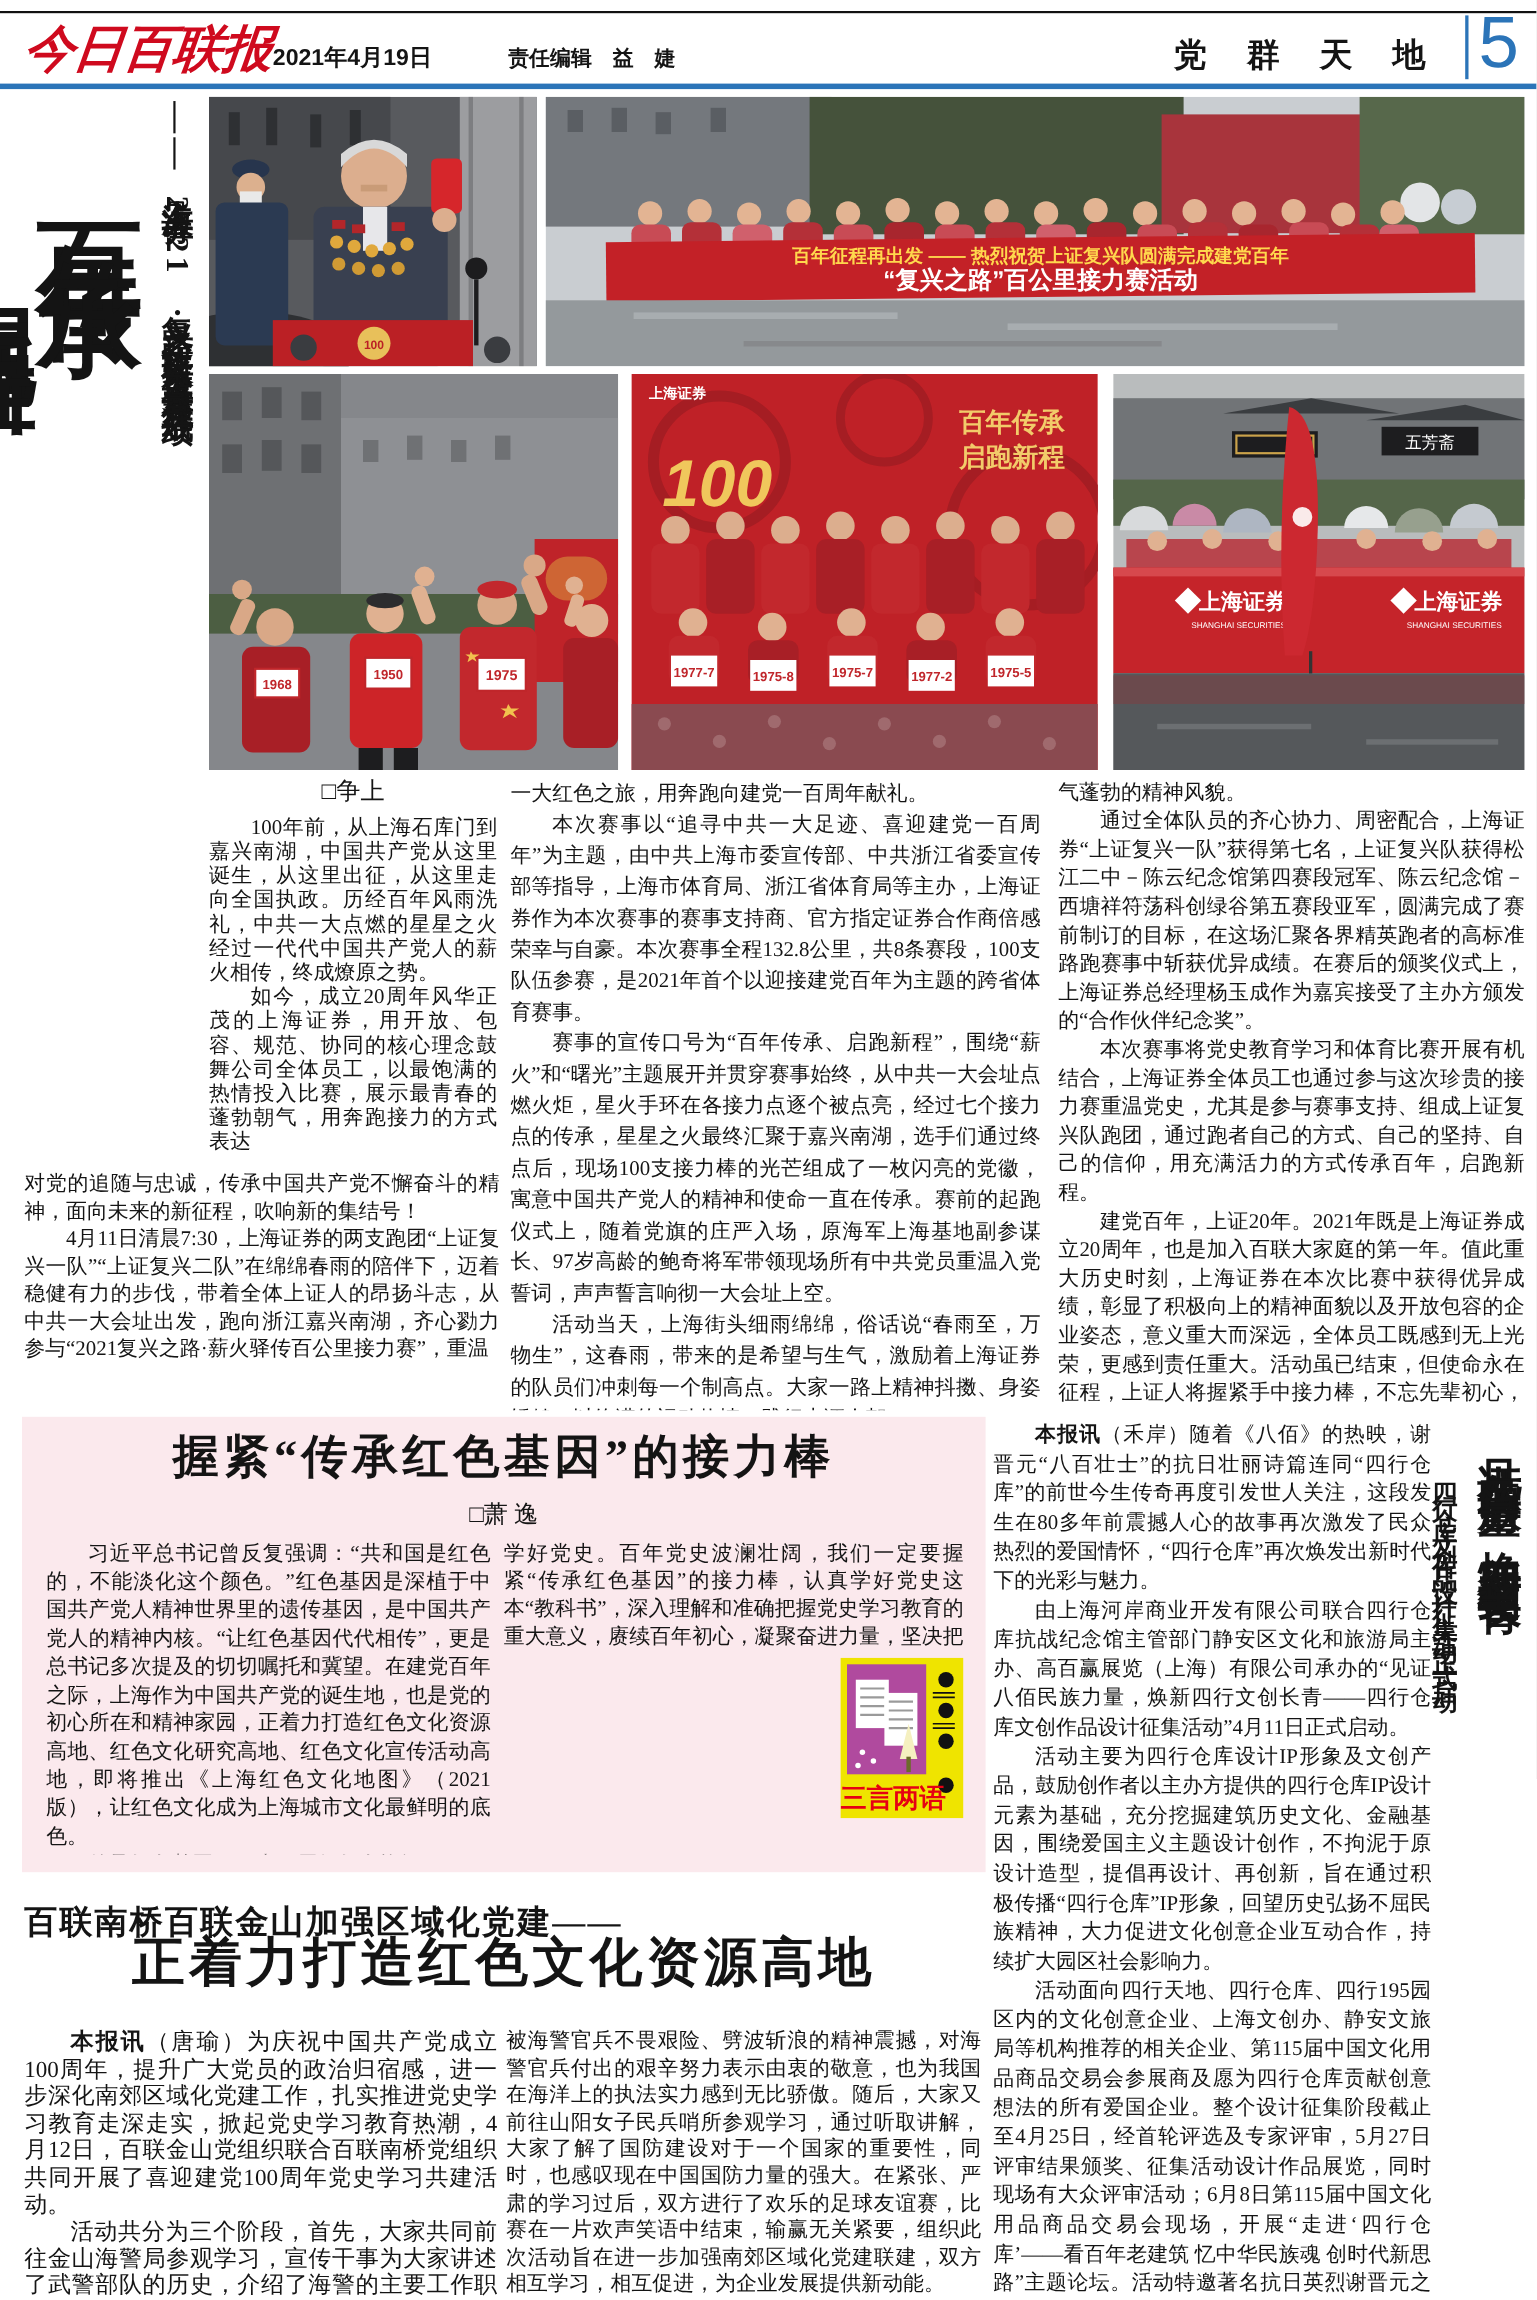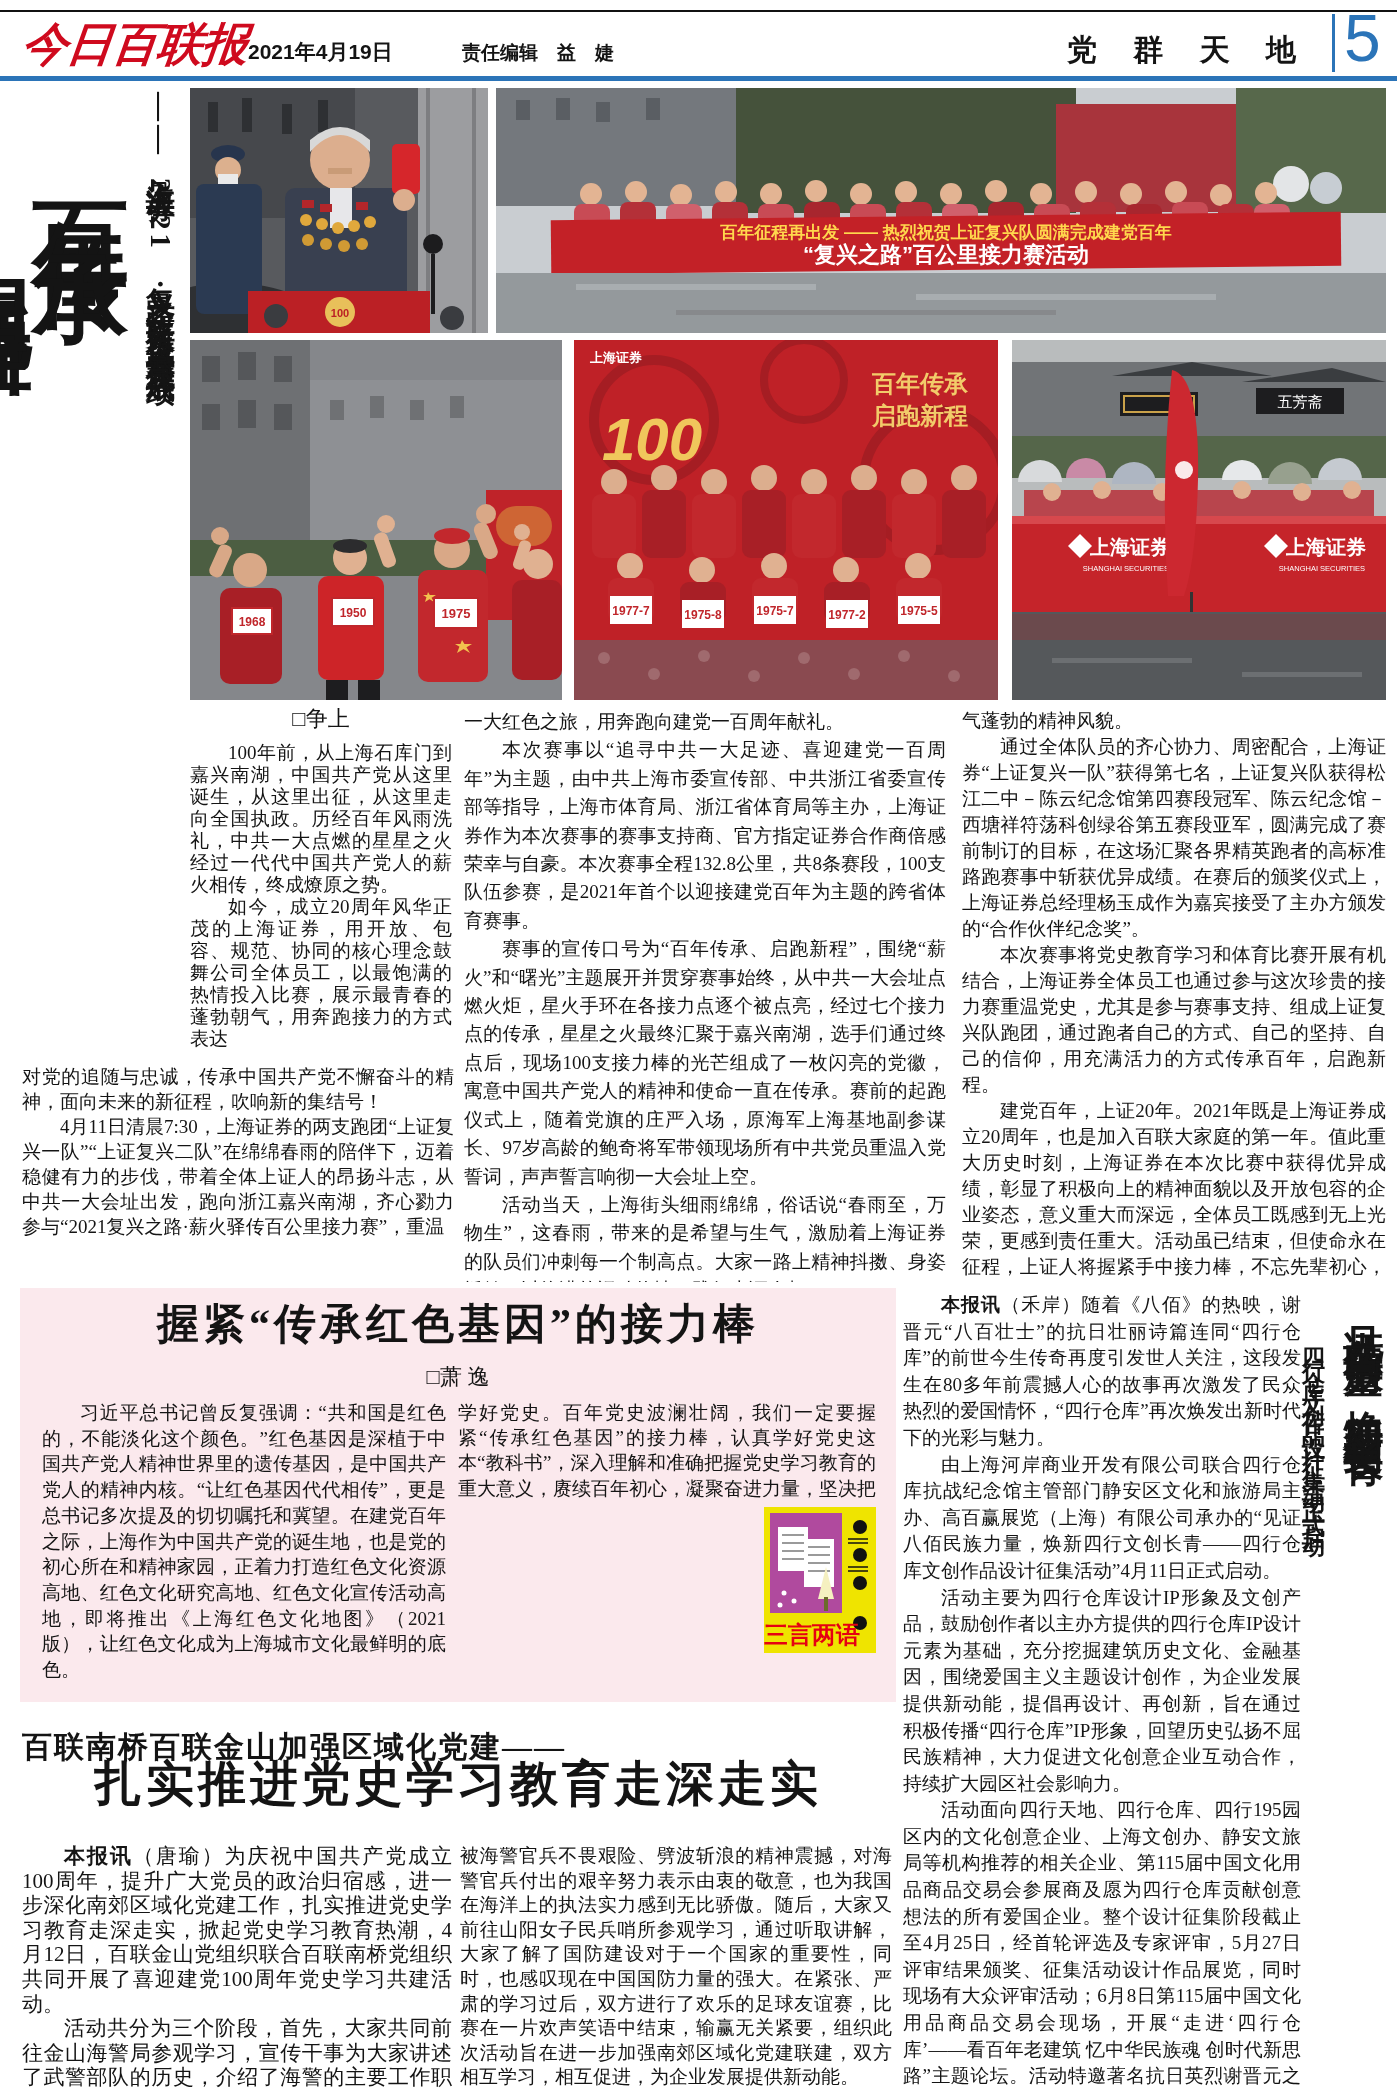--- a/index.html
+++ b/index.html
@@ -418,33 +418,33 @@
         <line x1="84" y1="32" x2="104" y2="32"></line>
           <line x1="84" y1="36" x2="104" y2="36"></line>
         <line x1="84" y1="60" x2="104" y2="60"></line>
           <line x1="84" y1="64" x2="104" y2="64"></line>
       </g>
       <text x="48" y="136" font-size="24" font-weight="bold" fill="#e60012" text-anchor="middle" font-family="Liberation Serif,serif">三言两语</text>
     </svg>
   </div>
 
   <div class="abs kicker">百联南桥百联金山加强区域化党建——</div>
-  <div class="abs btitle">扎实推进党史学习教育走深走实</div>
+  <div class="abs btitle">正着力打造红色文化资源高地</div>
 
   <div class="abs col bcolL">
     <p><b class="leadb">本报讯</b><span>（唐瑜）</span><span>为庆祝中国共产党成立100周年，提升广大党员的政治归宿感，进一步深化南郊区域化党建工作，扎实推进党史学习教育走深走实，掀起党史学习教育热潮，4月12日，百联金山党组织联合百联南桥党组织共同开展了喜迎建党100周年党史学习共建活动。</span></p>
     <p>活动共分为三个阶段，首先，大家共同前往金山海警局参观学习，宣传干事为大家讲述了武警部队的历史，介绍了海警的主要工作职责。政委向大家分享了海上维权、执法等现实经历。大家深深地</p>
   </div>
   <div class="abs col bcolR">
     <p class="cont">被海警官兵不畏艰险、劈波斩浪的精神震撼，对海警官兵付出的艰辛努力表示由衷的敬意，也为我国在海洋上的执法实力感到无比骄傲。随后，大家又前往山阳女子民兵哨所参观学习，通过听取讲解，大家了解了国防建设对于一个国家的重要性，同时，也感叹现在中国国防力量的强大。在紧张、严肃的学习过后，双方进行了欢乐的足球友谊赛，比赛在一片欢声笑语中结束，输赢无关紧要，组织此次活动旨在进一步加强南郊区域化党建联建，双方相互学习，相互促进，为企业发展提供新动能。</p>
   </div>
 
   <div class="abs col rcol">
     <p><b class="leadb">本报讯</b><span>（禾岸）</span><span>随着《八佰》的热映，谢晋元“八百壮士”的抗日壮丽诗篇连同“四行仓库”的前世今生传奇再度引发世人关注，这段发生在80多年前震撼人心的故事再次激发了民众热烈的爱国情怀，“四行仓库”再次焕发出新时代下的光彩与魅力。</span></p>
     <p>由上海河岸商业开发有限公司联合四行仓库抗战纪念馆主管部门静安区文化和旅游局主办、高百赢展览（上海）有限公司承办的“见证八佰民族力量，焕新四行文创长青——四行仓库文创作品设计征集活动”4月11日正式启动。</p>
-    <p>活动主要为四行仓库设计IP形象及文创产品，鼓励创作者以主办方提供的四行仓库IP设计元素为基础，充分挖掘建筑历史文化、金融基因，围绕爱国主义主题设计创作，为企业发展提供新动能，提倡再设计、再创新，旨在通过积极传播“四行仓库”IP形象，回望历史弘扬不屈民族精神，大力促进文化创意企业互动合作，持续扩大园区社会影响力。</p>
+    <p>活动主要为四行仓库设计IP形象及文创产品，鼓励创作者以主办方提供的四行仓库IP设计元素为基础，充分挖掘建筑历史文化、金融基因，围绕爱国主义主题设计创作，不拘泥于原设计造型，提倡再设计、再创新，旨在通过积极传播“四行仓库”IP形象，回望历史弘扬不屈民族精神，大力促进文化创意企业互动合作，持续扩大园区社会影响力。</p>
     <p>活动面向四行天地、四行仓库、四行195园区内的文化创意企业、上海文创办、静安文旅局等机构推荐的相关企业、第115届中国文化用品商品交易会参展商及愿为四行仓库贡献创意想法的所有爱国企业。整个设计征集阶段截止至4月25日，经首轮评选及专家评审，5月27日评审结果颁奖、征集活动设计作品展览，同时现场有大众评审活动；6月8日第115届中国文化用品商品交易会现场，开展“走进‘四行仓库’——看百年老建筑 忆中华民族魂 创时代新思路”主题论坛。活动特邀著名抗日英烈谢晋元之子谢继民到场</p>
   </div>
 
   <div class="abs vert rsub">四行仓库文创作品设计征集活动正式启动</div>
   <div class="abs vert rhead">见证八佰民族力量　焕新四行文创长青</div>
 
 </div>
 
 </body></html>

